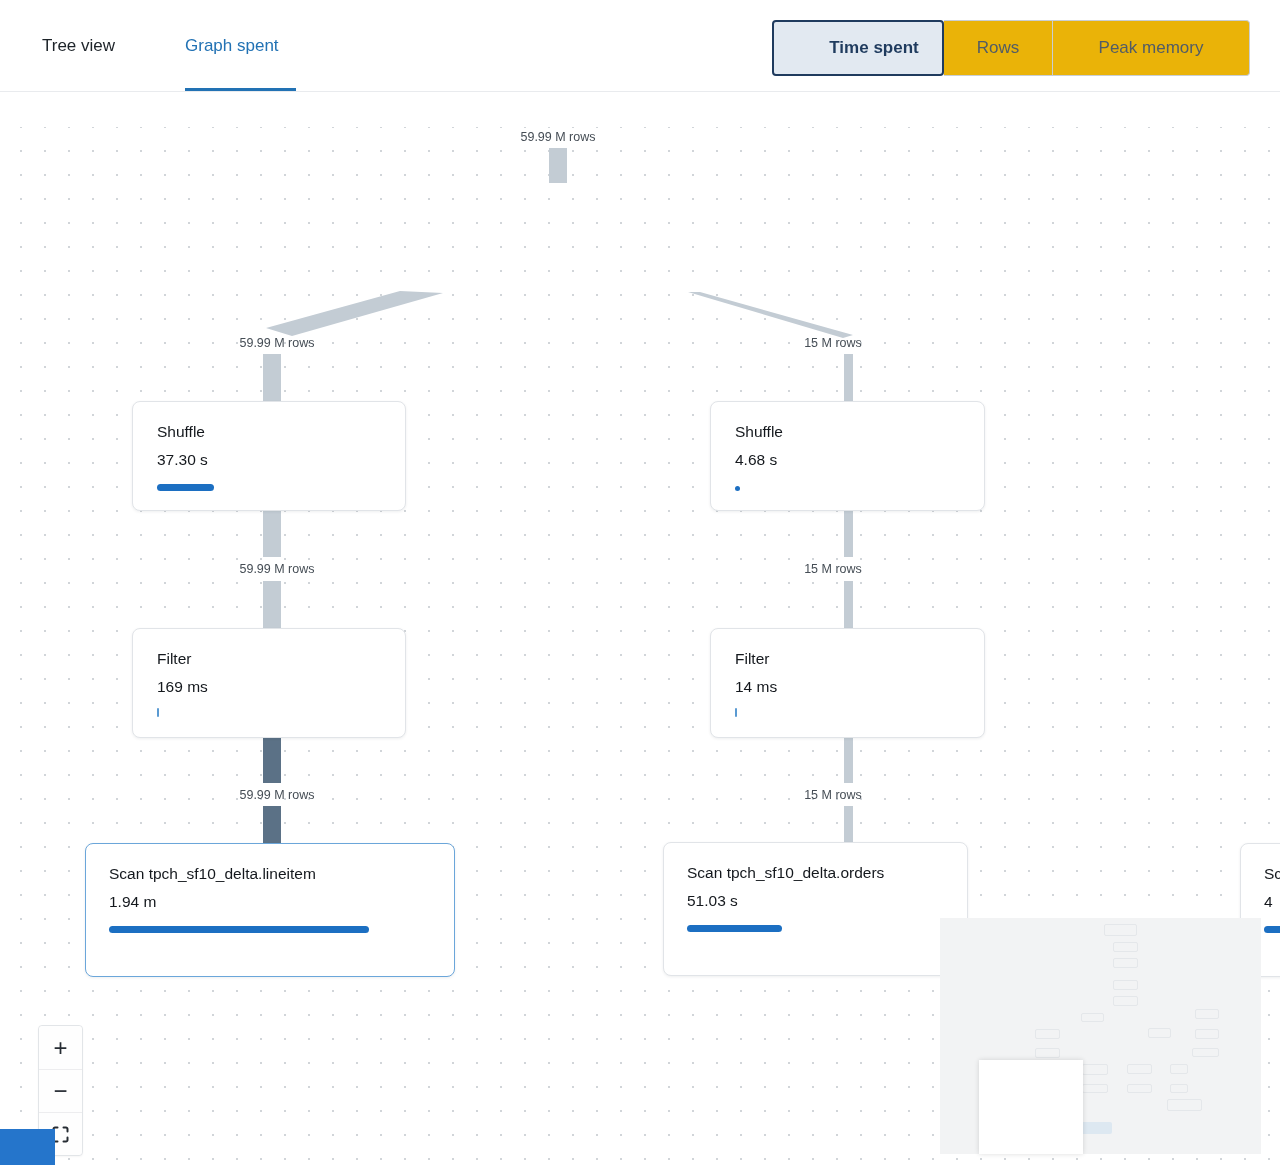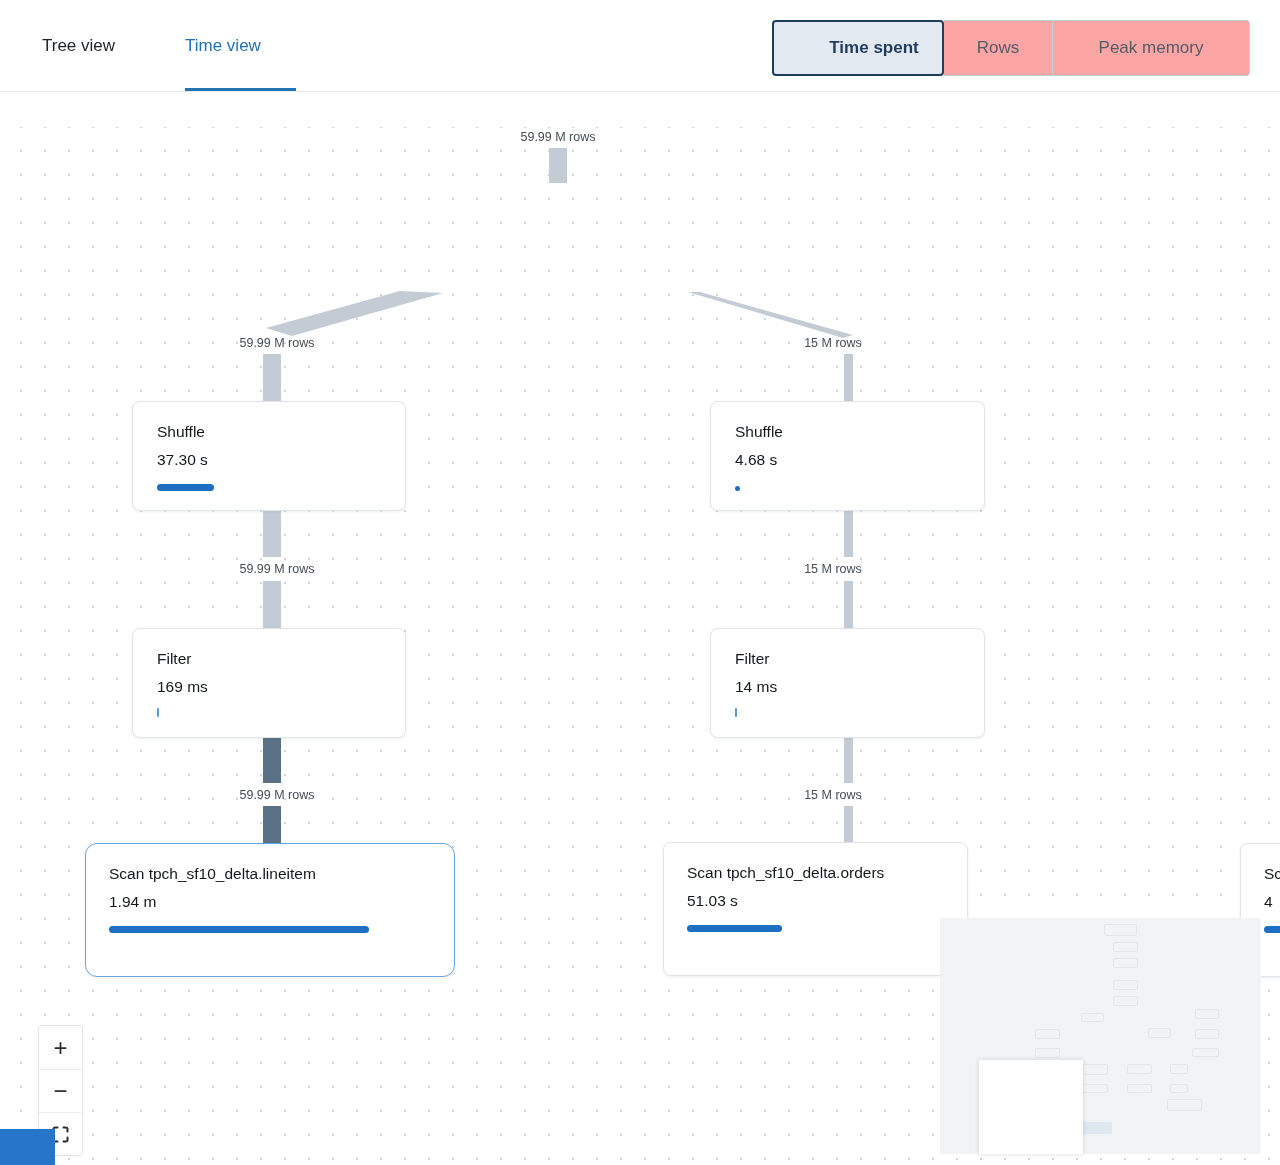--- a/index.html
+++ b/index.html
@@ -8,21 +8,21 @@
 
   
   .header{position:absolute;top:0;left:0;width:1280px;height:91px;background:#fff;
           border-bottom:1px solid #e9ebee;z-index:30;}
   .tab{position:absolute;top:36px;font-size:17px;color:#1d2329;cursor:pointer;white-space:nowrap;}
   .tab-tree{left:42px;}
   .tab-graph{left:185px;color:#2272b4;}
   .tab-underline{position:absolute;left:185px;top:88px;width:111px;height:3px;background:#2272b4;}
   .segmented{position:absolute;top:20px;right:30px;height:56px;display:flex;align-items:stretch;}
   .seg-btn{display:flex;align-items:center;justify-content:center;font-size:17px;cursor:pointer;
-           background:#fca5a5;color:#525c66;border-top:1px solid #c9ced4;border-bottom:1px solid #c9ced4;
+           background:#eab308;color:#525c66;border-top:1px solid #c9ced4;border-bottom:1px solid #c9ced4;
            box-sizing:border-box;}
   .seg-btn.first{border-left:1px solid #c9ced4;border-radius:4px 0 0 4px;}
   .seg-btn.last{border-right:1px solid #c9ced4;border-radius:0 4px 4px 0;}
   .seg-btn.mid{border-right:1px solid #c9ced4;}
   .seg-btn.selected{background:#e2e9f1;border:2px solid #1f3b5e;border-radius:4px;
                     color:#1f3b5e;font-weight:bold;z-index:2;padding-left:32px;}
   .w-time{width:172px;} .w-rows{width:109px;} .w-peak{width:197px;text-align:center;}
 
   
   .canvas{position:absolute;top:91px;left:0;width:1280px;height:1036px;overflow:hidden;background:#fff;
@@ -63,21 +63,21 @@
   
   .bottom-blue{position:absolute;left:0;top:1129px;width:55px;height:36px;background:#2575cb;z-index:40;}
 </style>
 </head>
 <body>
 
 <div class="app">
 
   <div class="header">
     <div class="tab tab-tree">Tree view</div>
-    <div class="tab tab-graph">Time view</div>
+    <div class="tab tab-graph">Graph spent</div>
     <div class="tab-underline"></div>
 
     <div class="segmented">
       <div class="seg-btn first selected w-time">Time spent</div>
       <div class="seg-btn mid w-rows">Rows</div>
       <div class="seg-btn last w-peak">Peak memory</div>
     </div>
   </div>
 
   <div class="canvas">
@@ -124,21 +124,21 @@
       <div class="value">169 ms</div>
       <div class="bar tick"></div>
     </div>
 
     <div class="node" style="left:710px;top:501px;width:275px;height:110px;">
       <div class="title">Filter</div>
       <div class="value">14 ms</div>
       <div class="bar tick"></div>
     </div>
 
-    <div class="node scan selected" style="left:85px;top:716px;width:370px;height:134px;border-radius:12px;">
+    <div class="node scan selected" style="left:85px;top:716px;width:370px;height:134px;">
       <div class="title">Scan tpch_sf10_delta.lineitem</div>
       <div class="value">1.94 m</div>
       <div class="bar" style="width: 260px;"></div>
     </div>
 
     <div class="node scan" style="left:663px;top:715px;width:305px;height:134px;">
       <div class="title">Scan tpch_sf10_delta.orders</div>
       <div class="value">51.03 s</div>
       <div class="bar" style="width: 95px;"></div>
     </div>

